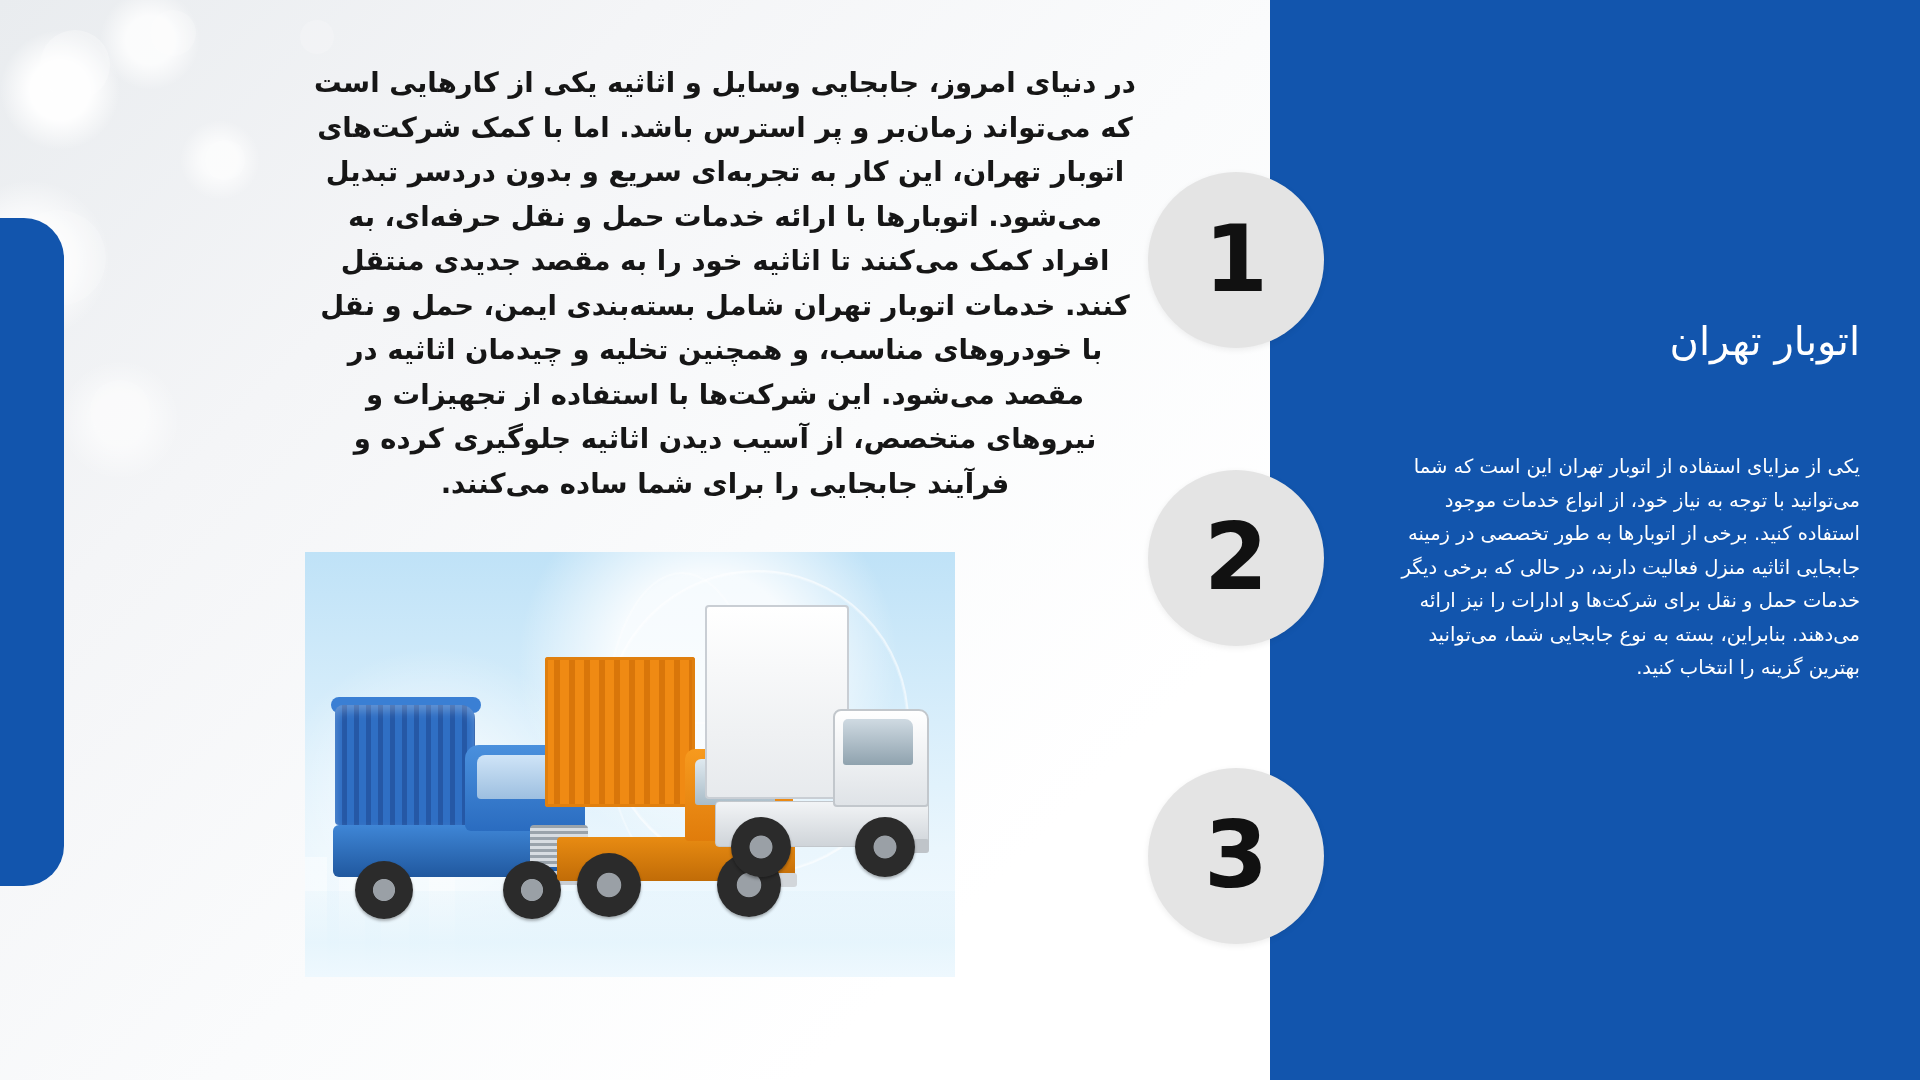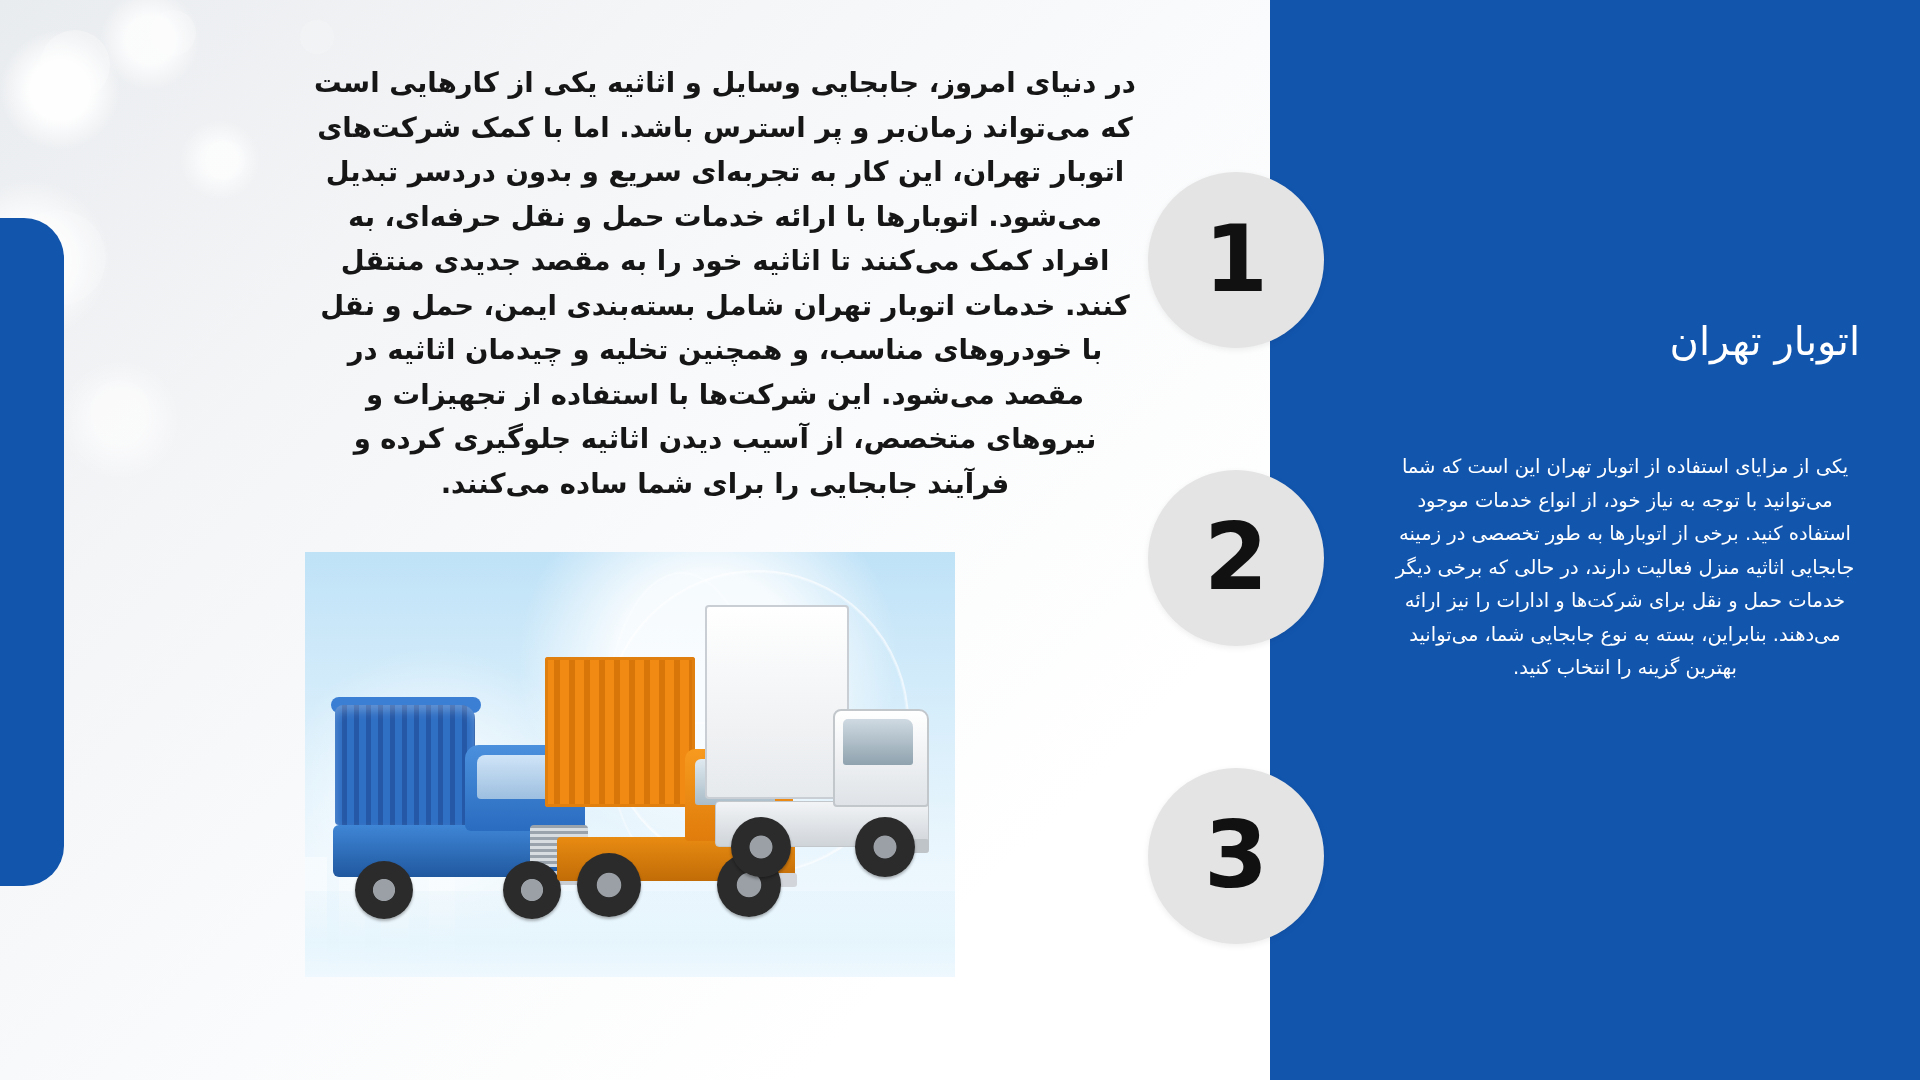--- a/index.html
+++ b/index.html
@@ -271,21 +271,21 @@
     color: #ffffff;
     font-size: 40px;
     font-weight: 400;
     direction: rtl;
   }
   .panel-text {
     position: absolute;
     right: 60px;
     top: 450px;
     width: 470px;
-    text-align: center;
+    text-align: right;
     direction: rtl;
     color: #ffffff;
     font-size: 19.5px;
     line-height: 1.72;
     font-weight: 500;
   }
 </style>
 </head>
 <body>
 

